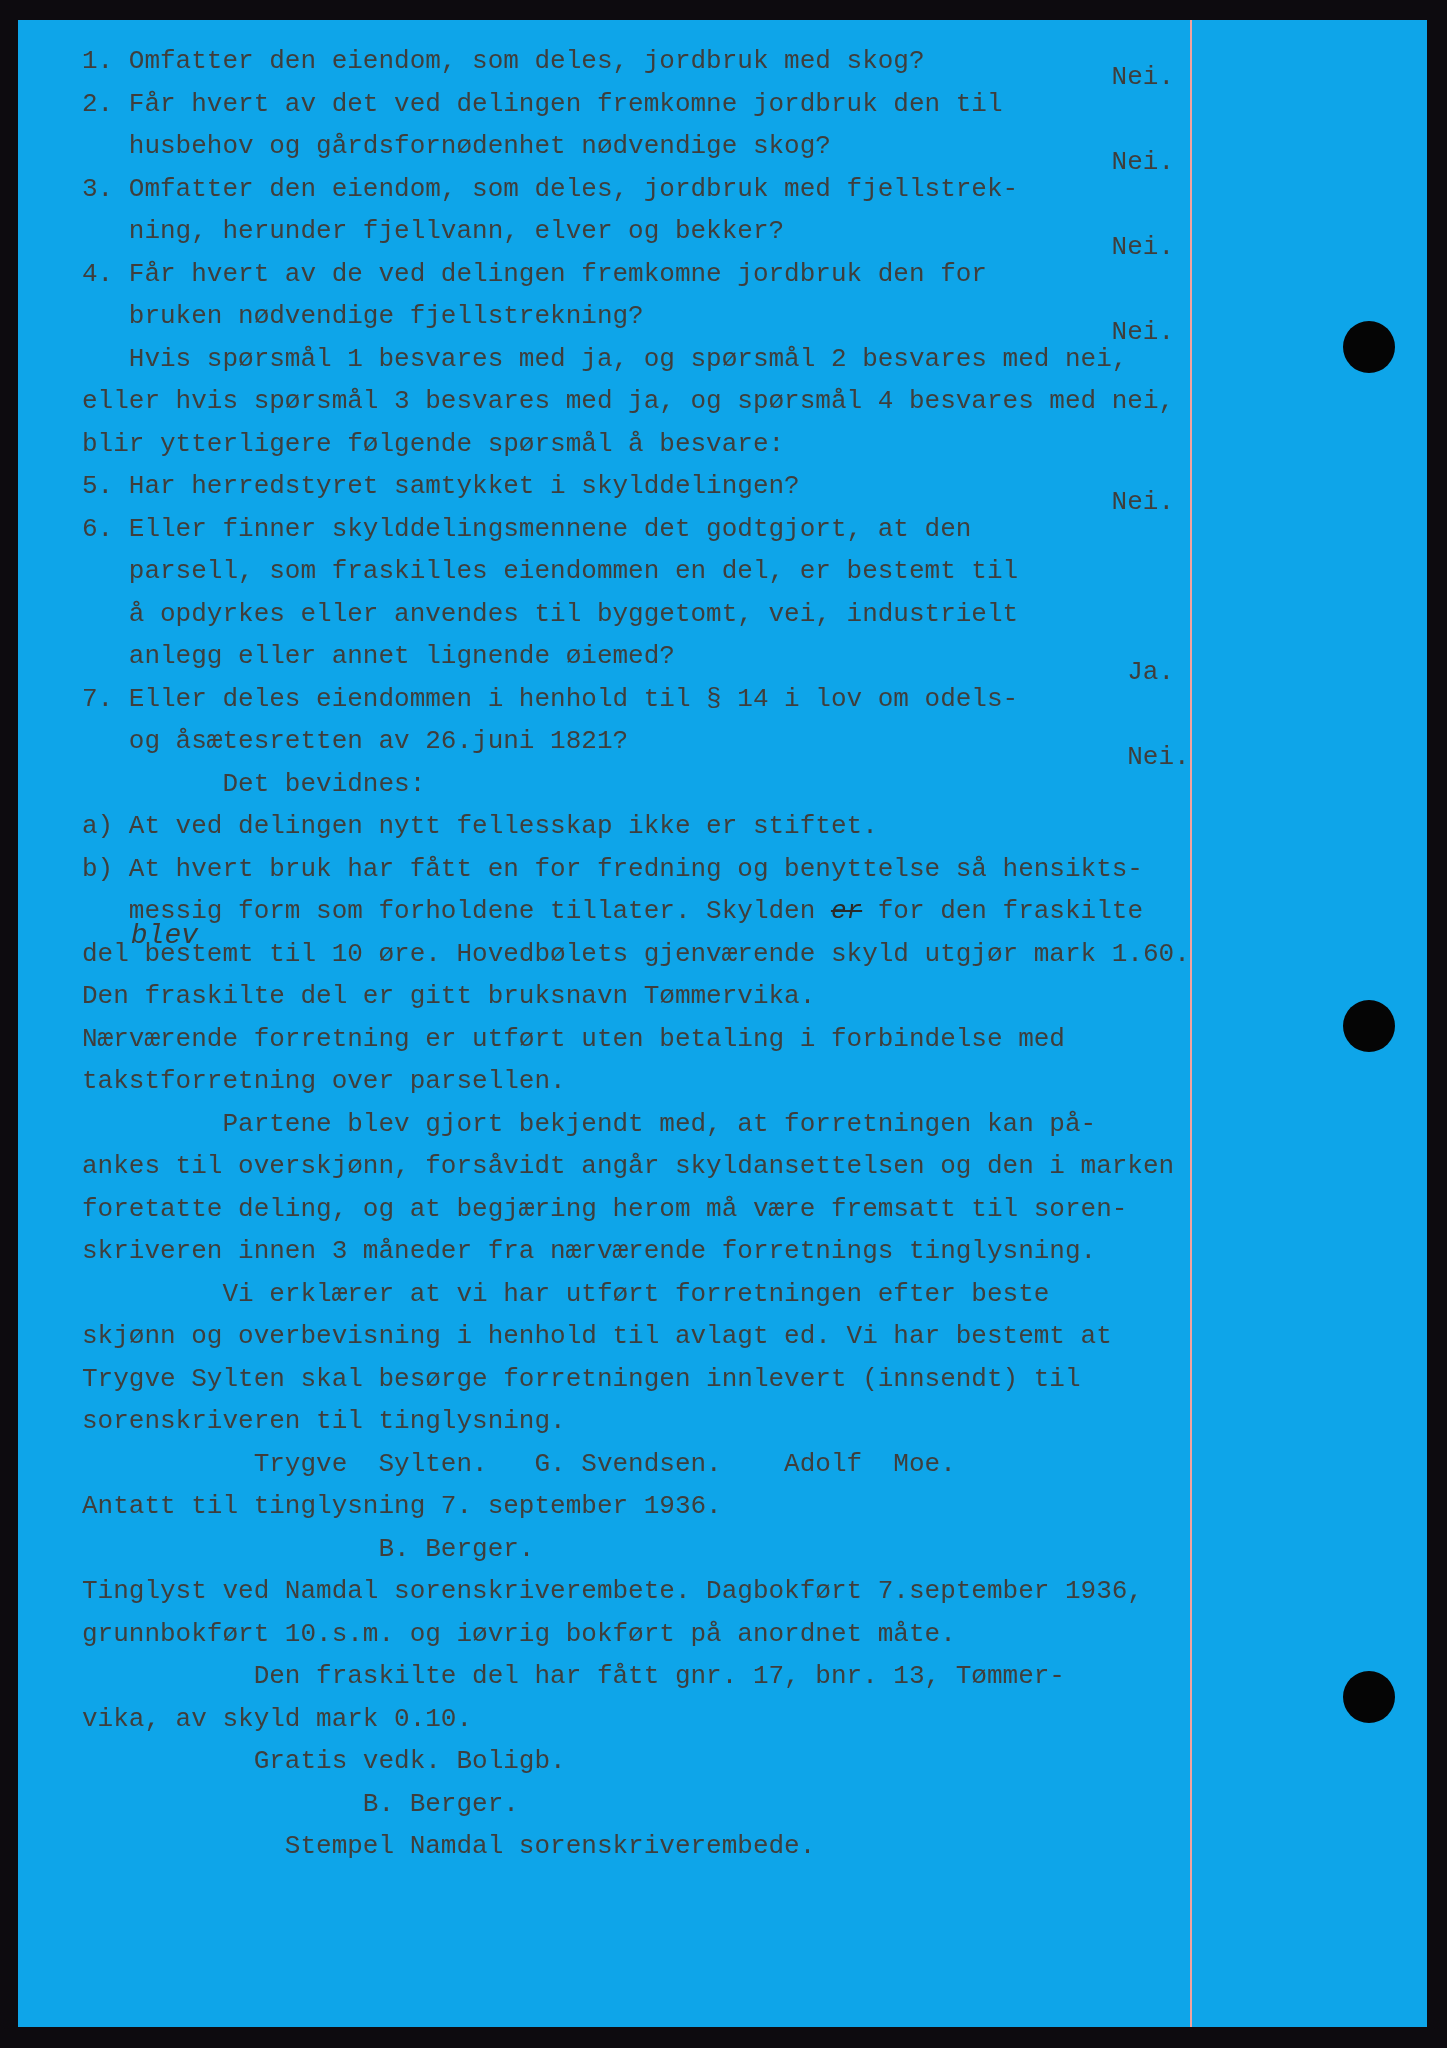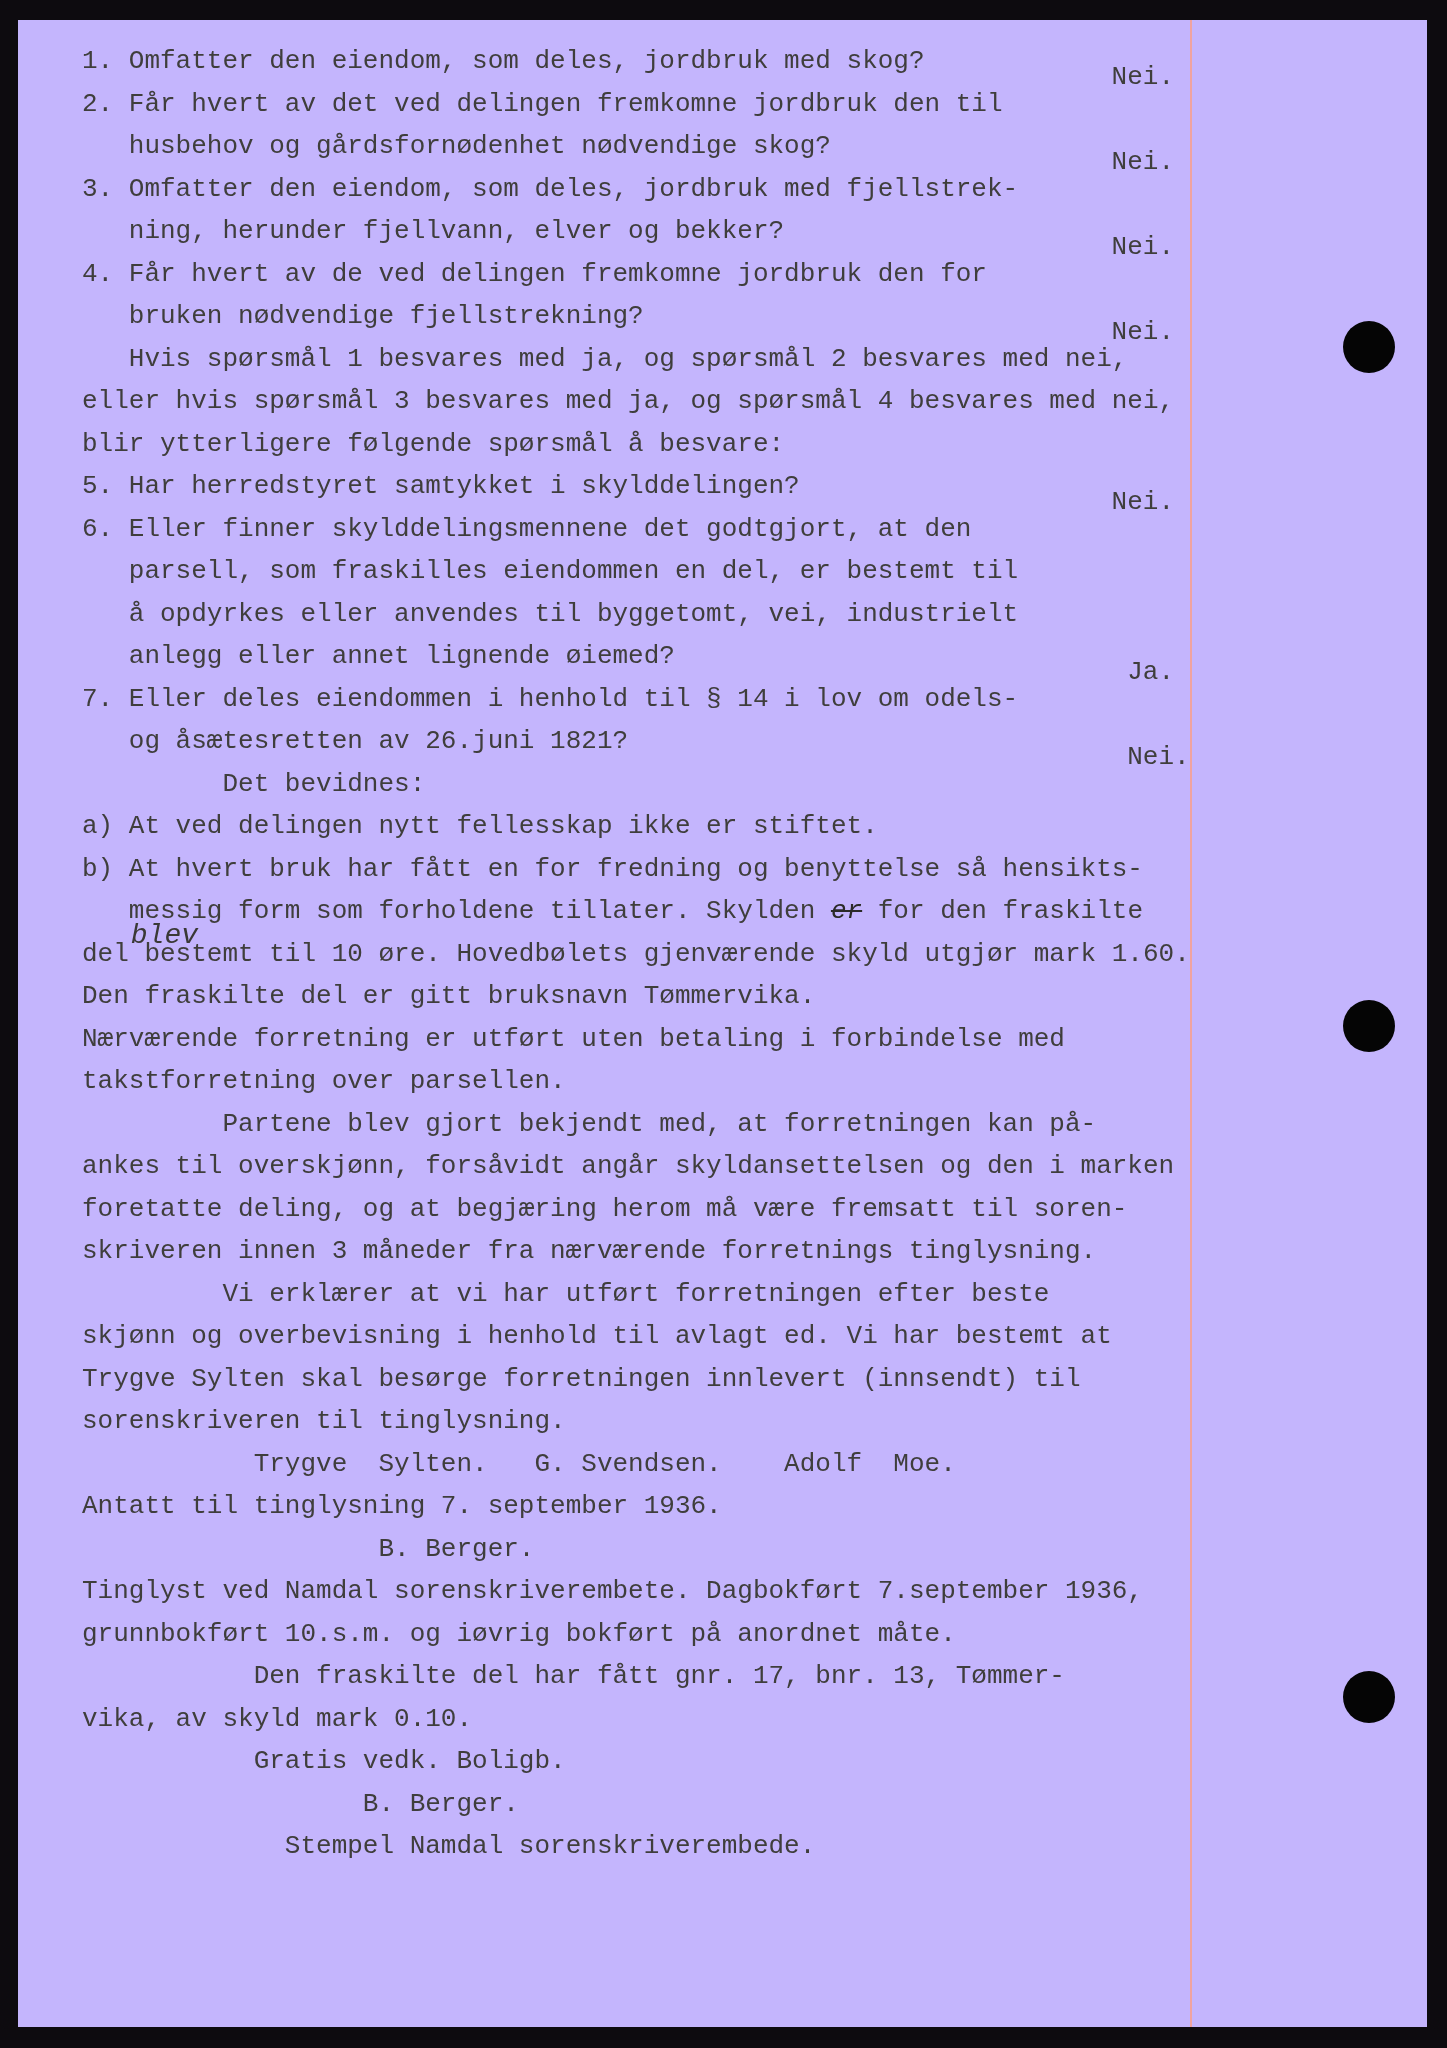--- a/index.html
+++ b/index.html
@@ -12,21 +12,21 @@
     height: 2048px;
     position: relative;
     overflow: hidden;
   }
   .page {
     position: absolute;
     left: 18px;
     top: 20px;
     width: 1409px;
     height: 2007px;
-    background: #c4b5fd;
+    background: #0ea5e9;
   }
   .margin-line {
     position: absolute;
     left: 1172px;
     top: 0;
     width: 2px;
     height: 100%;
     background: #f0a3a0;
   }
   .hole {

